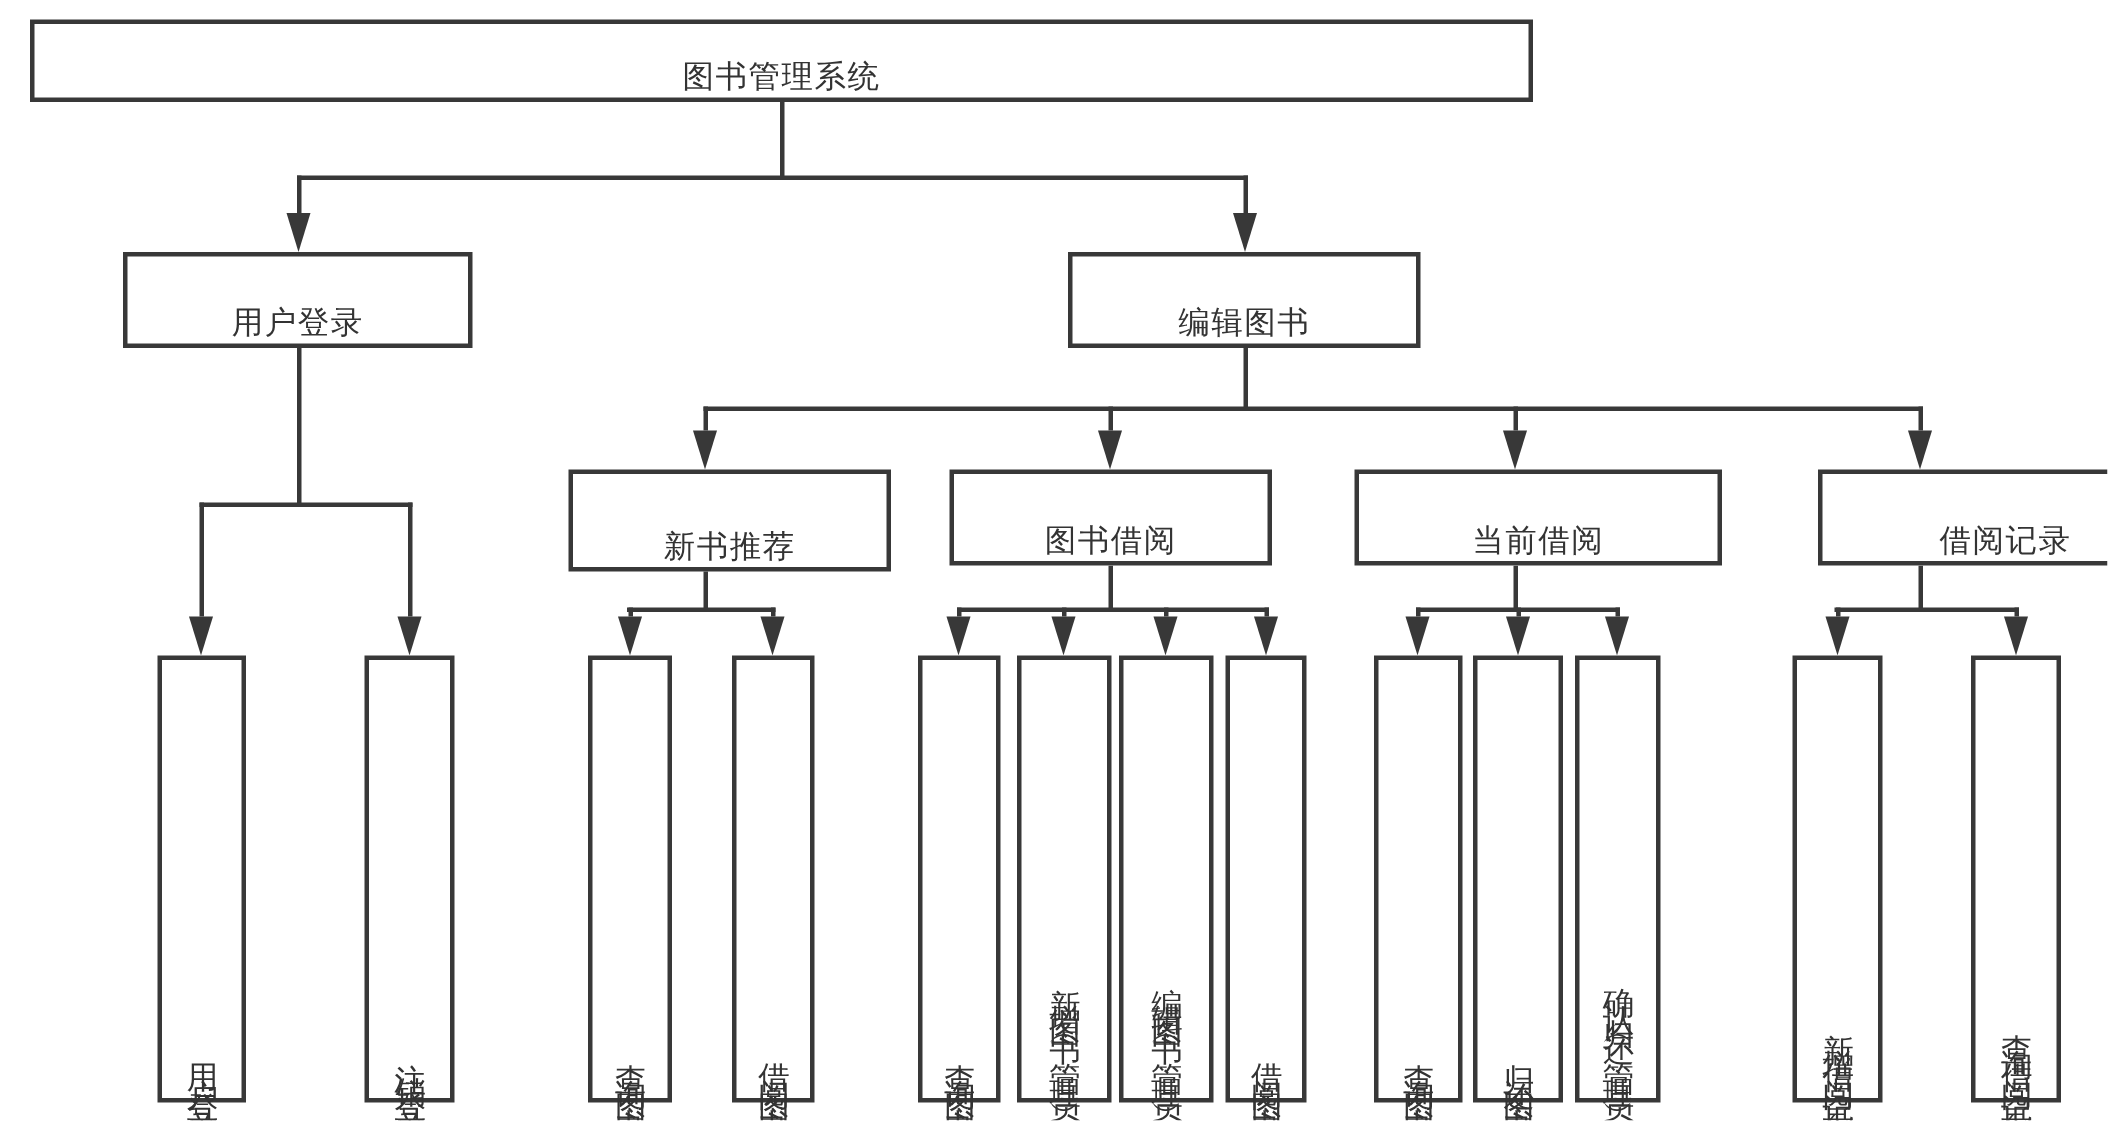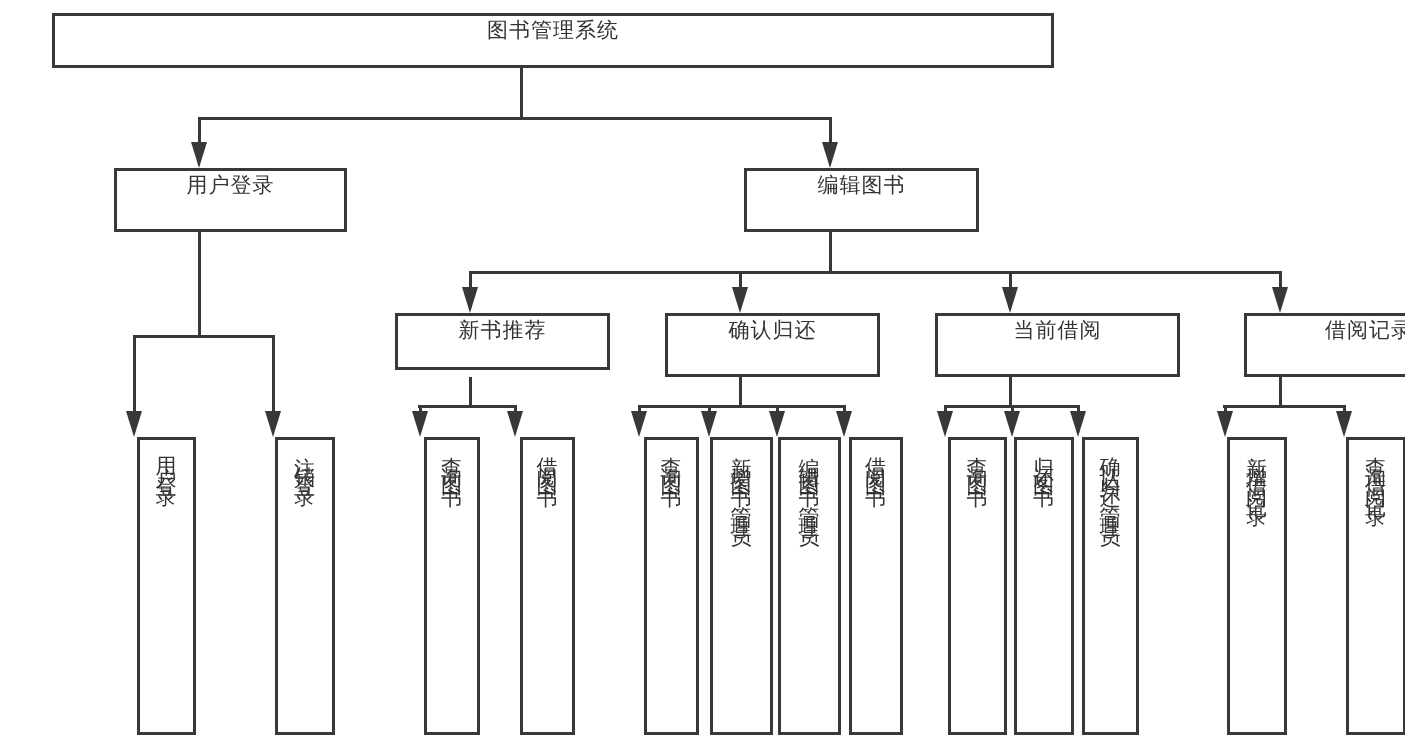--- a/index.html
+++ b/index.html
@@ -16,23 +16,22 @@
     overflow:hidden;
     font-family:"Liberation Sans","DejaVu Sans",sans-serif;
     color:var(--text);
   }
   .box{
     position:absolute;
     box-sizing:border-box;
     border:3px solid var(--line);
     background:#fff;
     display:flex;
-    align-items:flex-start;
+    align-items:flex-end;
     justify-content:center;
-    margin-left:32px;
   }
   .box.h span{
     font-size:21px;
     letter-spacing:1px;
     white-space:nowrap;
     color:var(--text);
   }
   .box.v span{
     writing-mode:vertical-rl;
     text-orientation:mixed;
@@ -163,25 +162,25 @@
     <span>图书管理系统</span>
   </div>
 
   <div class="box h" style="left:82px;top:168px;width:233px;height:64px">
     <span>用户登录</span>
   </div>
   <div class="box h" style="left:712px;top:168px;width:235px;height:64px">
     <span>编辑图书</span>
   </div>
 
-  <div class="box h" style="left:363px;top:313px;width:215px;height:57px">
+  <div class="box h" style="left:379px;top:313px;width:215px;height:68px">
     <span>新书推荐</span>
   </div>
   <div class="box h" style="left:633px;top:313px;width:215px;height:64px">
-    <span>确认归还</span>
+    <span>图书借阅</span>
   </div>
   <div class="box h" style="left:903px;top:313px;width:245px;height:64px">
     <span>当前借阅</span>
   </div>
   <div class="box h" style="left:1212px;top:313px;width:250px;height:64px">
     <span>借阅记录</span>
   </div>
 
   <div class="box v" style="left:105px;top:437px;width:59px;height:298px">
     <span>用户登录</span>

